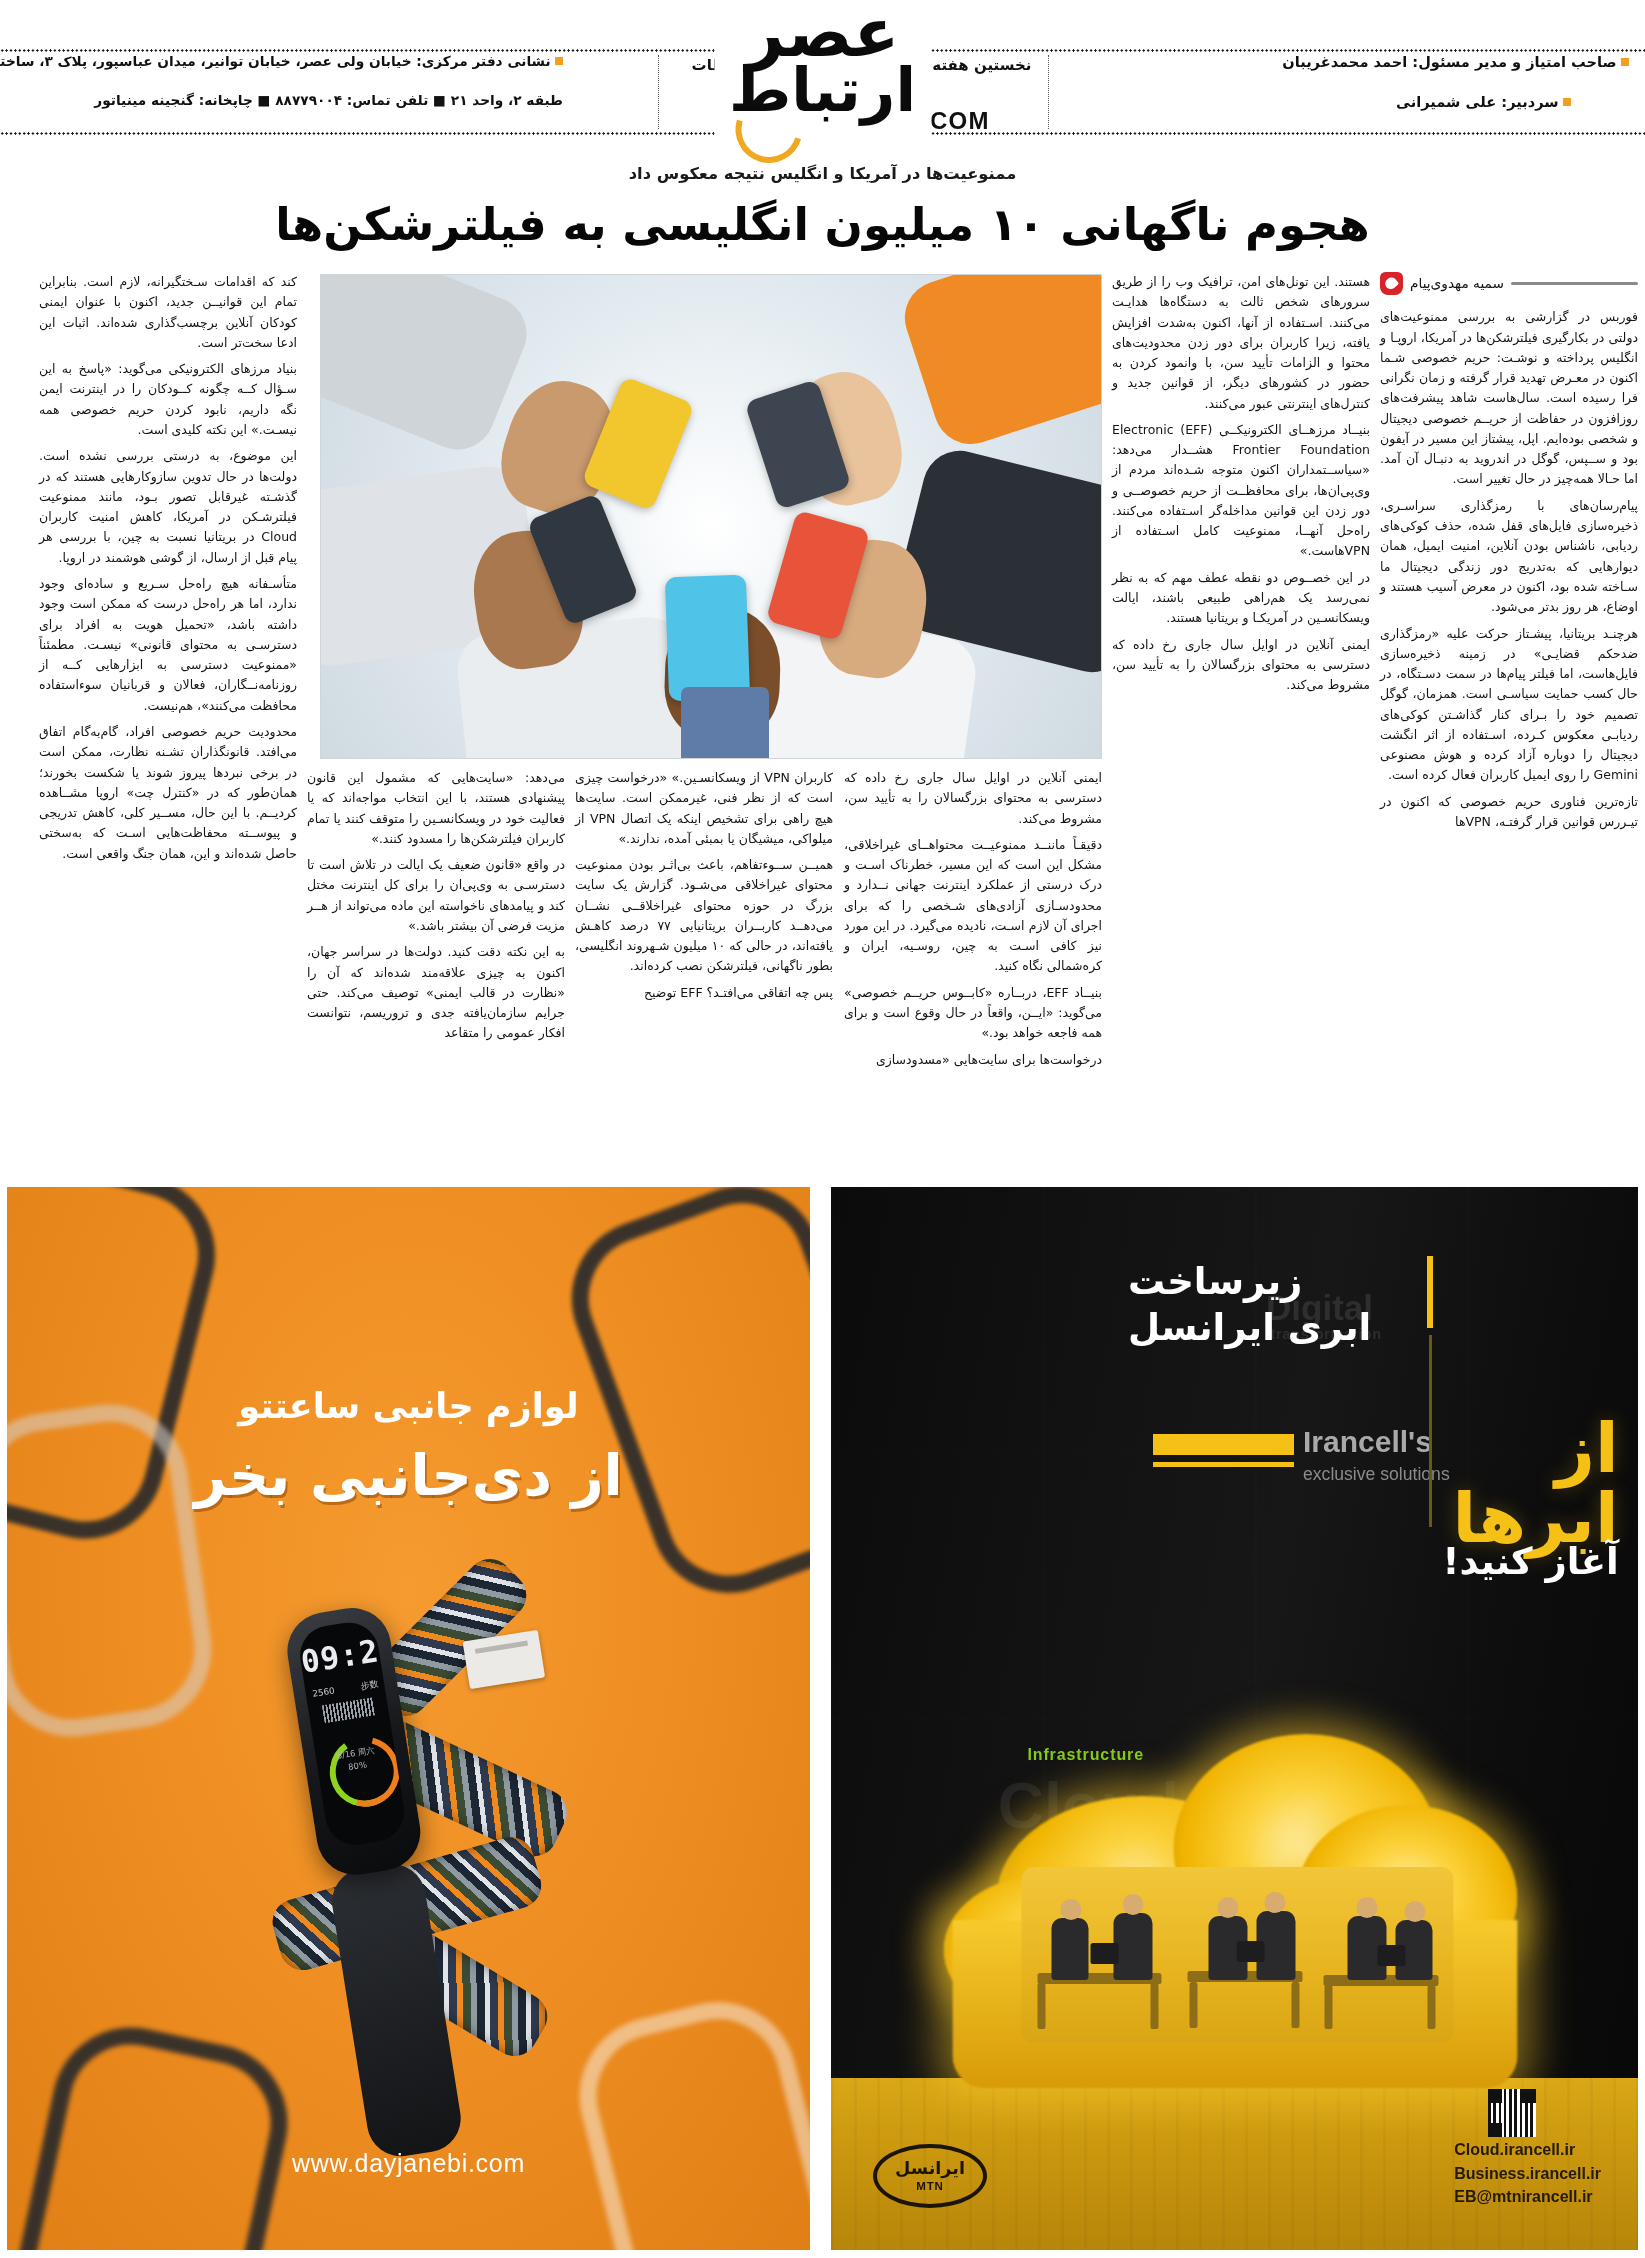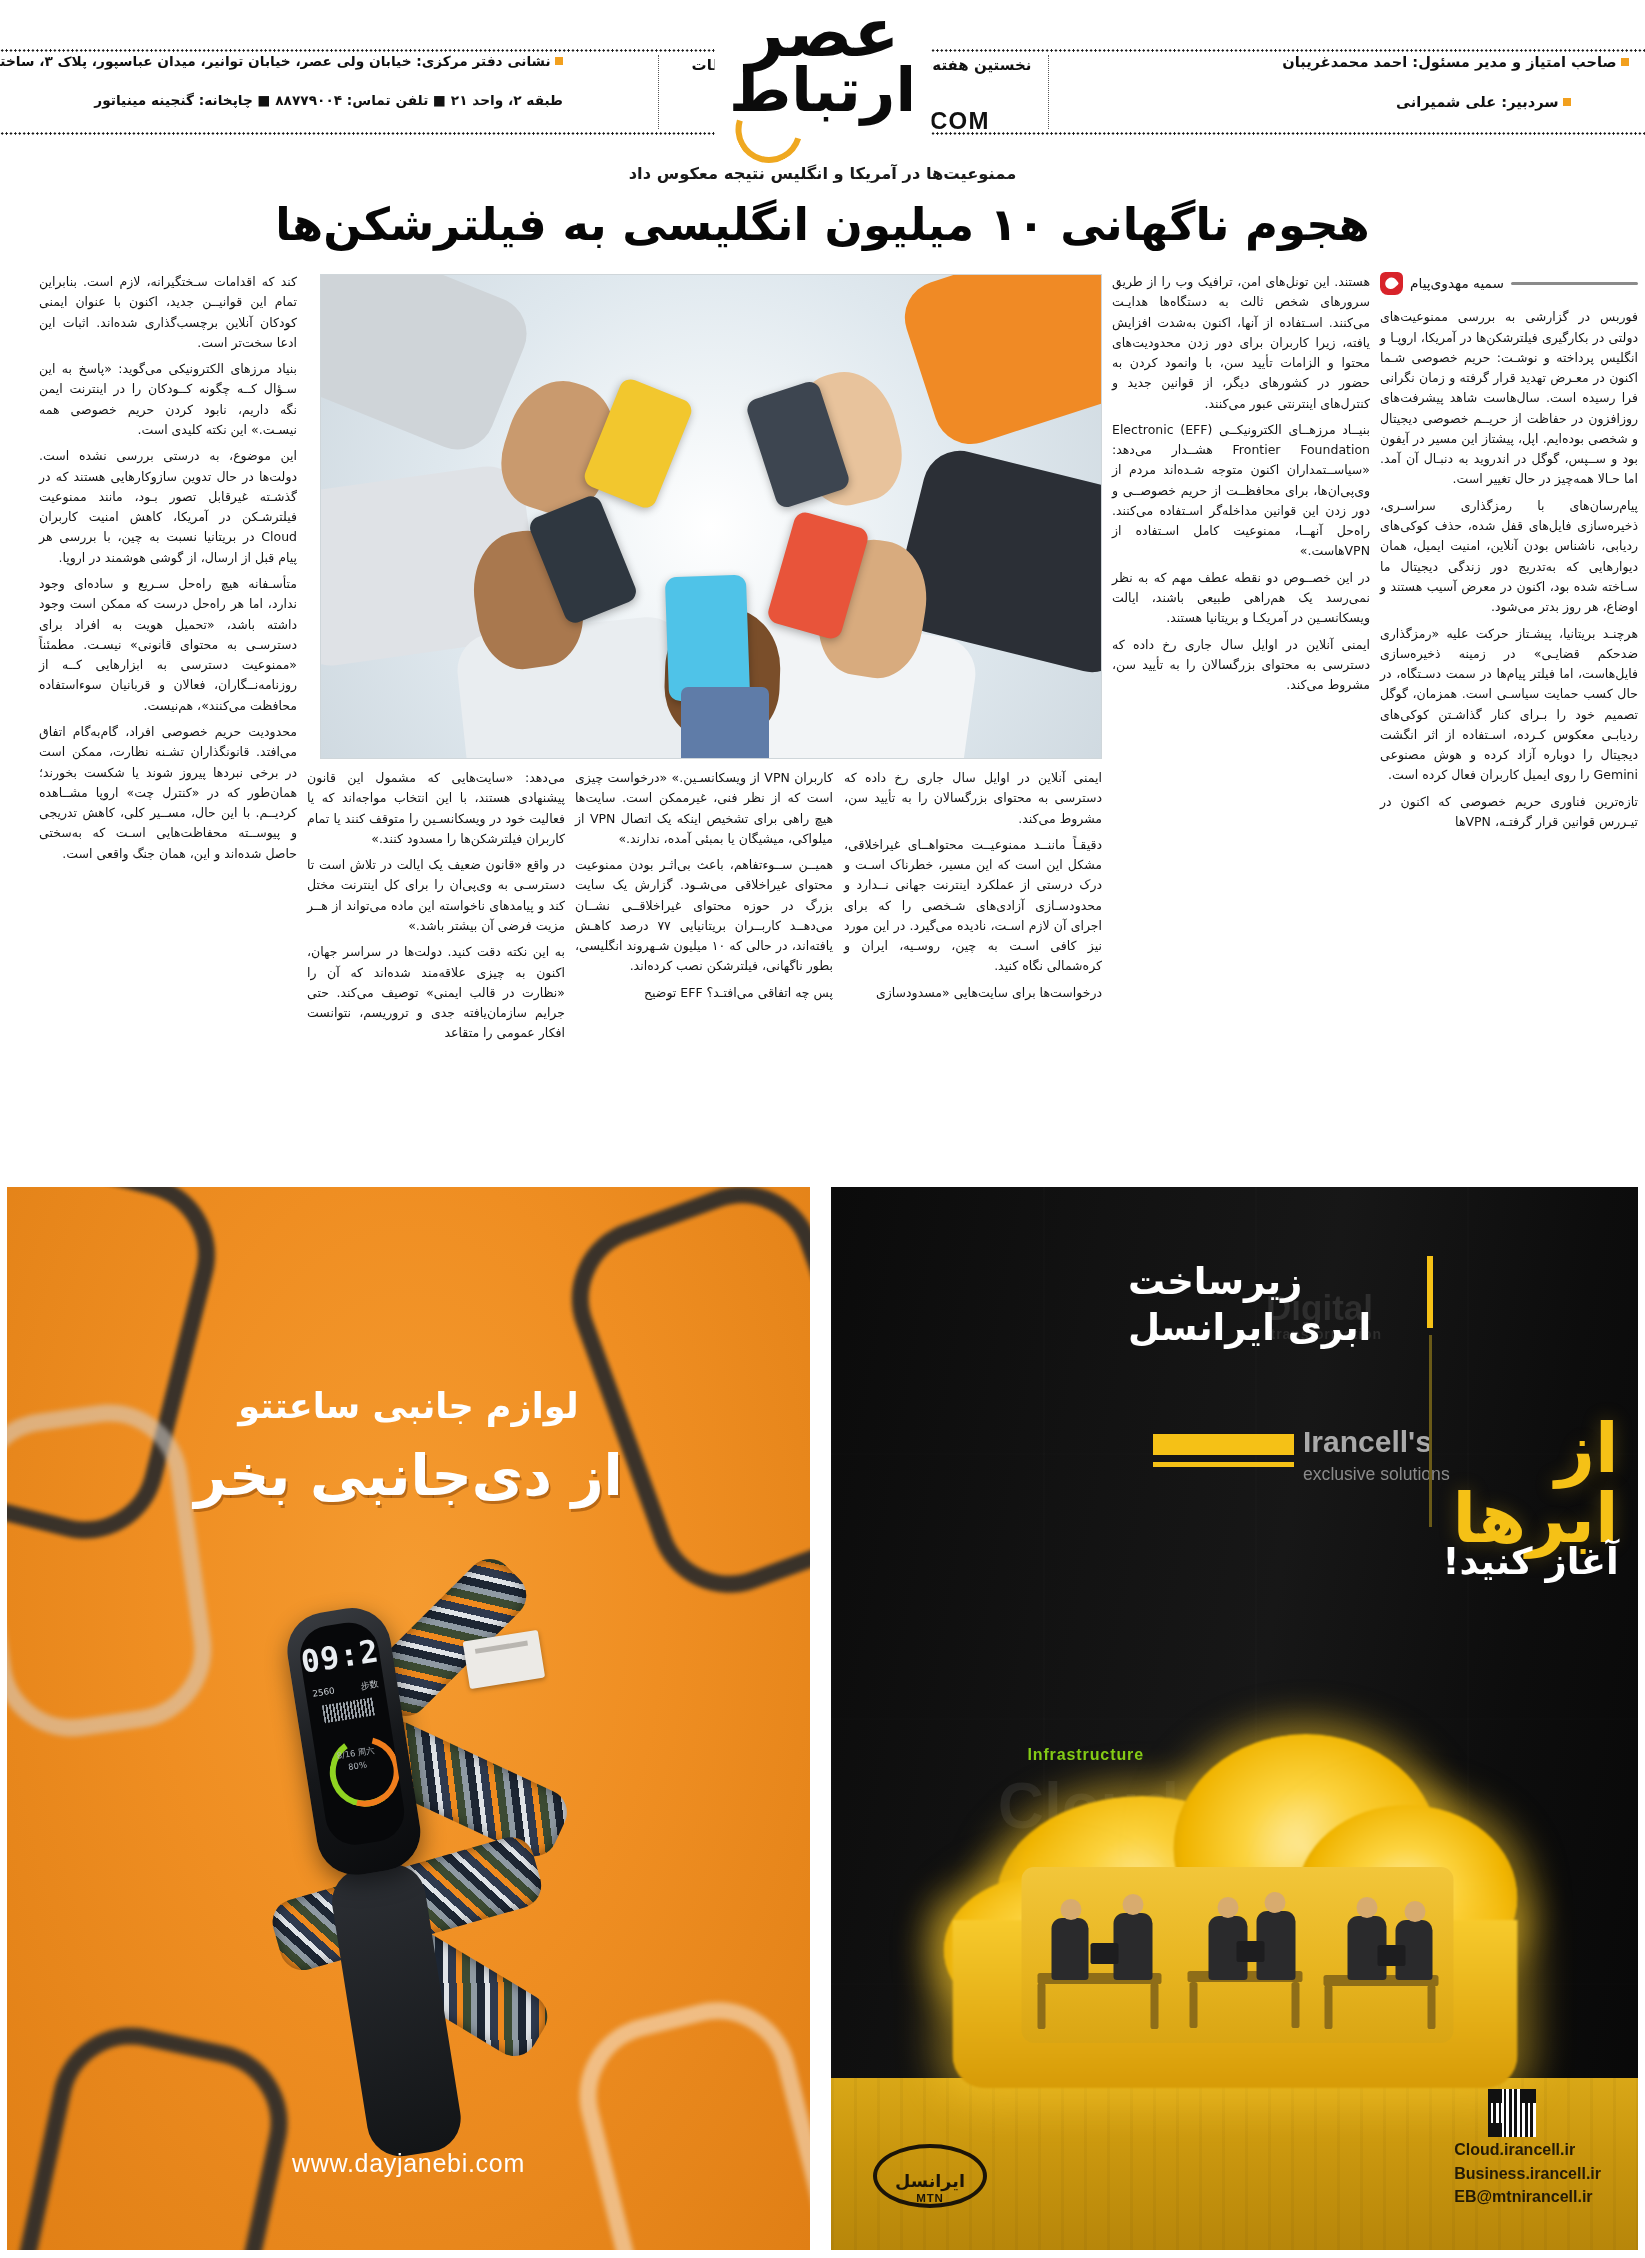--- a/index.html
+++ b/index.html
@@ -214,21 +214,21 @@
   .person{position:absolute;background:#2a2a2c;border-radius:10.6px 10.6px 3.5px 3.5px;}
   .phead{position:absolute;background:#d8ab6e;border-radius:50%;}
   .mon{position:absolute;background:#1d1d1f;border-radius:2.6px;}
   .floor{position:absolute;left:0;right:0;top:891px;height:172px;
     background:linear-gradient(180deg,#d9a717 0%,#c9960e 45%,#b7860a 100%);}
   .floor::after{content:"";position:absolute;inset:0;opacity:.3;
     background:repeating-linear-gradient(90deg,rgba(0,0,0,.12) 0 2.6px,transparent 2.6px 23px);}
 
   .mtn{position:absolute;left:42px;bottom:42px;width:106px;height:56px;
     border:4.4px solid #1b1408;border-radius:50%;display:flex;flex-direction:column;
-    align-items:center;justify-content:flex-end;color:#1b1408;background:transparent;}
+    align-items:center;justify-content:center;color:#1b1408;background:transparent;}
   .mtn .m1{font-size:17.6px;font-weight:900;line-height:1;}
   .mtn .m2{font-size:11.5px;font-weight:900;letter-spacing:0.9px;direction:ltr;
     font-family:"Liberation Sans",sans-serif;margin-top:1.8px;}
 
   .qr{position:absolute;right:102px;bottom:113px;width:48px;height:48px;
     background:
       linear-gradient(#111,#111) 0 0/14px 14px no-repeat,
       linear-gradient(#111,#111) 34px 0/14px 14px no-repeat,
       linear-gradient(#111,#111) 0 34px/14px 14px no-repeat,
       repeating-linear-gradient(90deg,#111 0 2.6px,#fff 2.6px 5.3px) 0 0/48px 48px,
@@ -313,20 +313,21 @@
     <div class="col c2">
       <p>هستند. این تونل‌های امن، ترافیک وب را از طریق سرورهای شخص ثالث به دستگاه‌ها هدایـت می‌کنند. اسـتفاده از آنها، اکنون به‌شدت افزایش یافته، زیرا کاربران برای دور زدن محدودیت‌های محتوا و الزامات تأیید سن، با وانمود کردن به حضور در کشورهای دیگر، از قوانین جدید و کنترل‌های اینترنتی عبور می‌کنند.</p>
       <p>بنیــاد مرزهــای الکترونیکــی (EFF) Electronic Frontier Foundation هشــدار می‌دهد: «سیاســتمداران اکنون متوجه شـده‌اند مردم از وی‌پی‌ان‌ها، برای محافظــت از حریم خصوصــی و دور زدن این قوانین مداخله‌گر اسـتفاده می‌کنند. راه‌حل آنهــا، ممنوعیت کامل اسـتفاده از VPNهاست.»</p>
       <p>در این خصــوص دو نقطه عطف مهم که به نظر نمی‌رسد یک هم‌راهی طبیعی باشند، ایالت ویسکانسـین در آمریکـا و بریتانیا هستند.</p>
       <p>ایمنی آنلاین در اوایل سال جاری رخ داده که دسترسی به محتوای بزرگسالان را به تأیید سن، مشروط می‌کند.</p>
     </div>
 
     <div class="col c3" style="top:496px;">
       <p>ایمنی آنلاین در اوایل سال جاری رخ داده که دسترسی به محتوای بزرگسالان را به تأیید سن، مشروط می‌کند.</p>
       <p>دقیقـاً ماننــد ممنوعیــت محتواهــای غیراخلاقی، مشکل این است که این مسیر، خطرناک اسـت و درک درستی از عملکرد اینترنت جهانی نــدارد و محدودسـازی آزادی‌های شـخصی را که برای اجرای آن لازم اسـت، نادیده می‌گیرد. در این مورد نیز کافی اسـت به چین، روسـیه، ایران و کره‌شمالی نگاه کنید.</p>
+      <p>بنیــاد EFF، دربــاره «کابــوس حریــم خصوصی» می‌گوید: «ایــن، واقعاً در حال وقوع است و برای همه فاجعه خواهد بود.»</p>
       <p>درخواست‌ها برای سایت‌هایی «مسدودسازی</p>
     </div>
 
     <div class="col c4" style="top:496px;">
       <p>کاربران VPN از ویسکانسـین.» «درخواست چیزی است که از نظر فنی، غیرممکن است. سایت‌ها هیچ راهی برای تشخیص اینکه یک اتصال VPN از میلواکی، میشیگان یا بمبئی آمده، ندارند.»</p>
       <p>همیــن ســوءتفاهم، باعث بی‌اثـر بودن ممنوعیت محتوای غیراخلاقی می‌شـود. گزارش یک سایت بزرگ در حوزه محتوای غیراخلاقــی نشــان می‌دهــد کاربــران بریتانیایی ۷۷ درصد کاهـش یافته‌اند، در حالی که ۱۰ میلیون شـهروند انگلیسی، بطور ناگهانی، فیلترشکن نصب کرده‌اند.</p>
       <p>پس چه اتفاقی می‌افتـد؟ EFF توضیح</p>
     </div>
 
     <div class="col c5" style="top:496px;">

